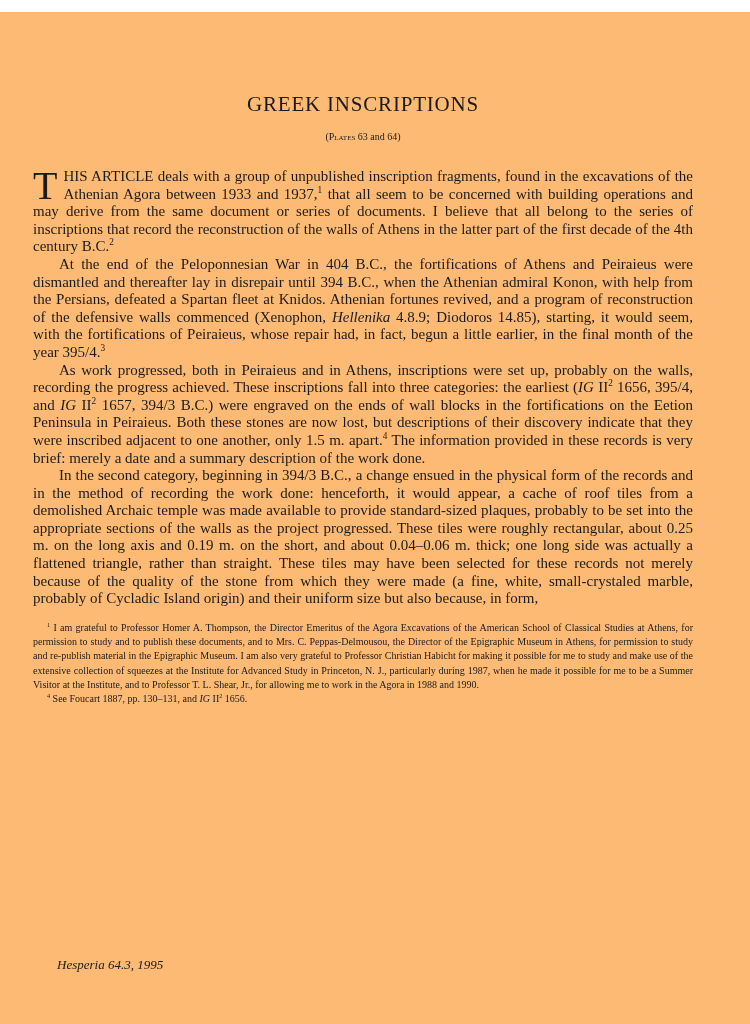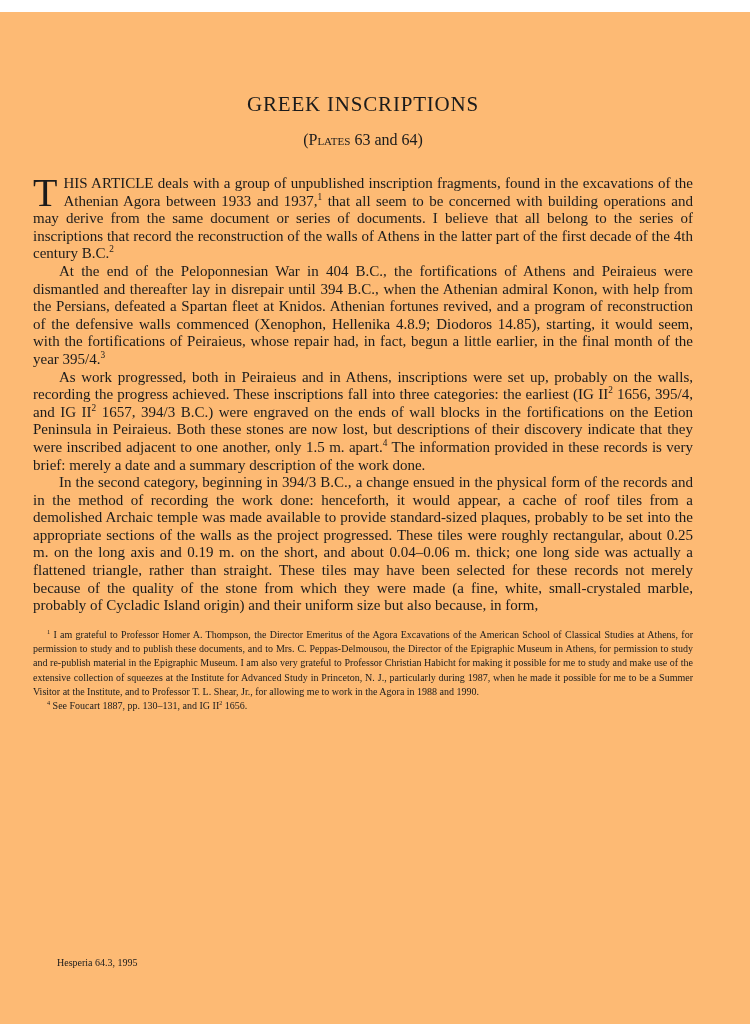--- a/index.html
+++ b/index.html
@@ -21,24 +21,24 @@
   }
   .title-block { text-align: center; }
   .title-line {
     font-size: 21px;
     letter-spacing: 0.8px;
     line-height: 32px;
     font-weight: 400;
   }
   .plates-line {
     margin-top: 11px;
-    font-size: 16px;
+    font-size: 10px;
   }
   .sc { font-variant: small-caps; }
-  .it { }
+  .it { font-style: italic; }
   .article-body {
     margin-top: 26px;
     font-size: 15px;
     line-height: 17.6px;
     text-align: justify;
   }
   .para { margin: 0; text-indent: 26px; }
   .para.first-para { text-indent: 0; }
   .dropcap {
     float: left;
@@ -55,21 +55,21 @@
     margin-top: 13px;
     font-size: 10px;
     line-height: 14.3px;
     text-align: justify;
   }
   .footnote { margin: 0; text-indent: 14px; }
   .running-footer {
     position: absolute;
     left: 57px;
     top: 945px;
-    font-size: 10px;
+    font-size: 13px;
   }
 </style>
 </head>
 <body>
 
 <div class="page">
   <header class="title-block">
     <div class="title-line">GREEK INSCRIPTIONS</div>
     <div class="plates-line"><span>(</span><span class="sc">Plates</span><span> 63 and 64)</span></div>
   </header>

